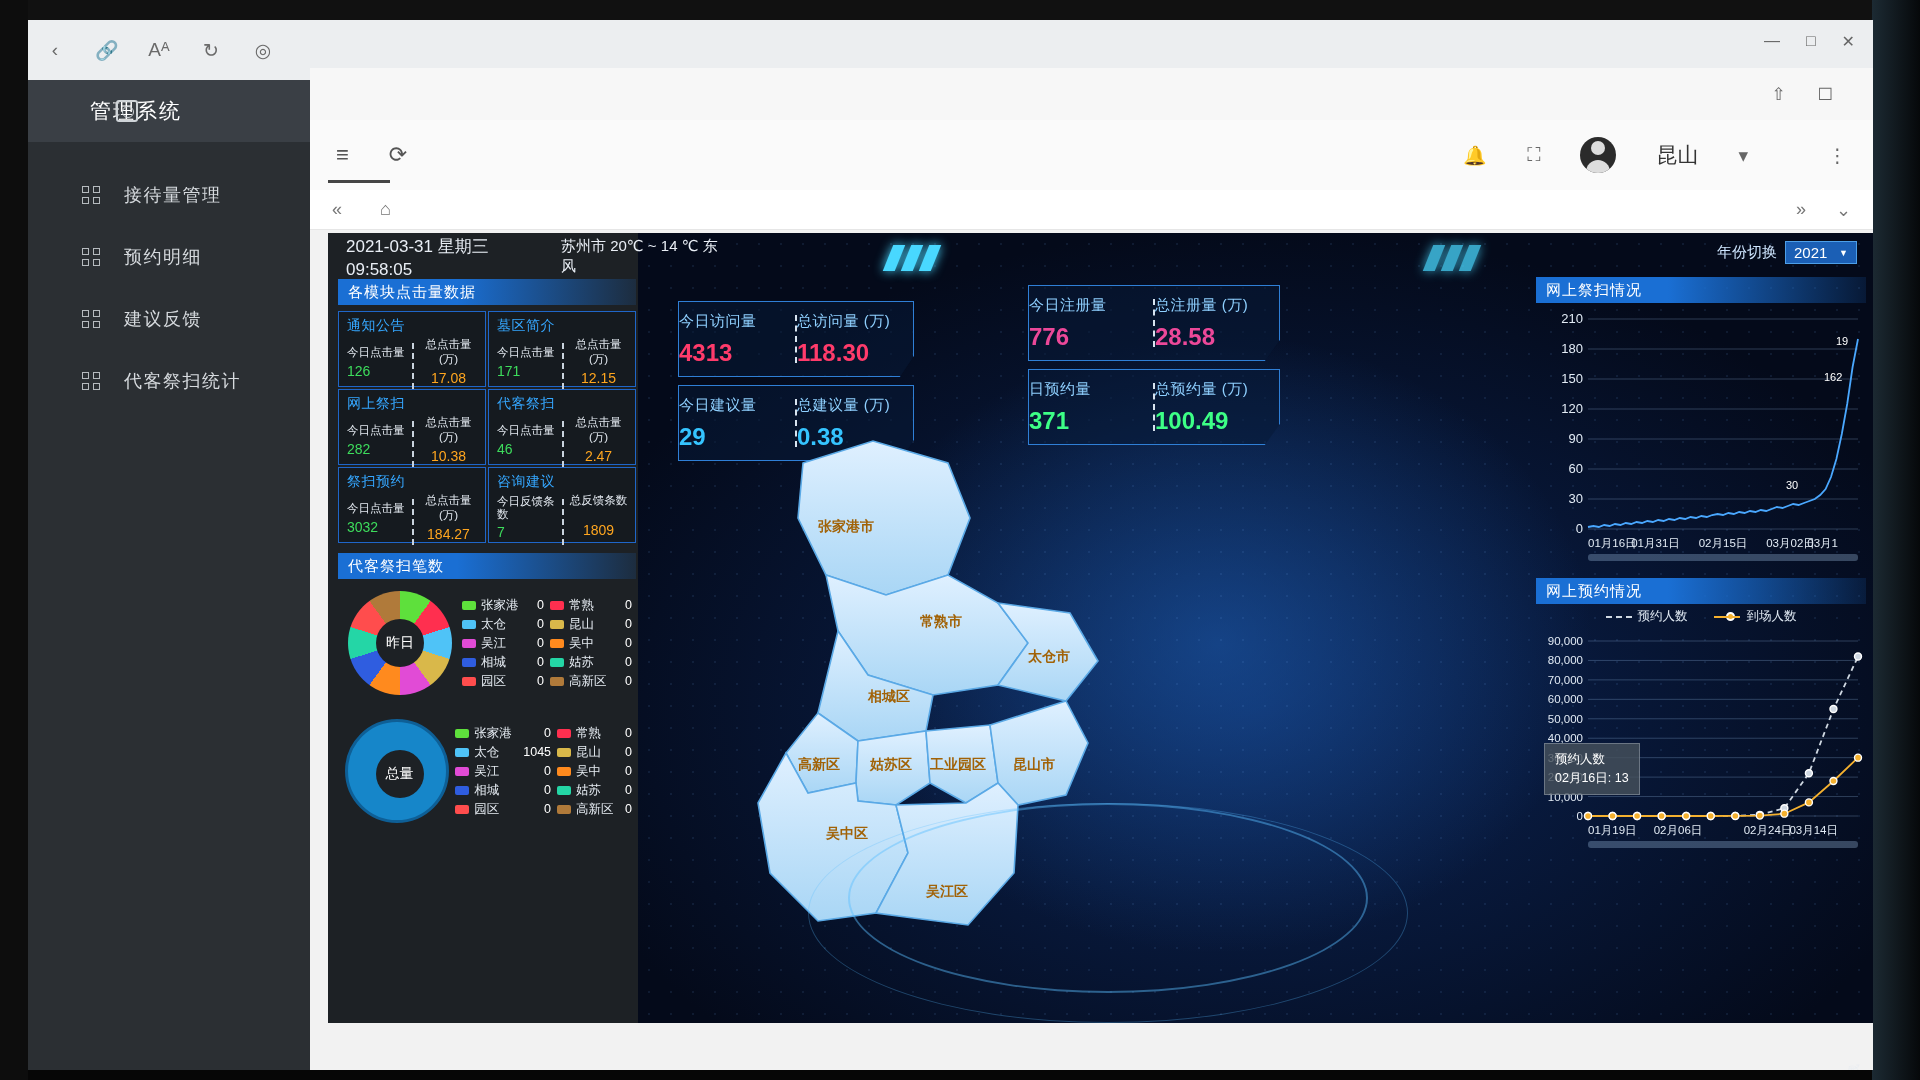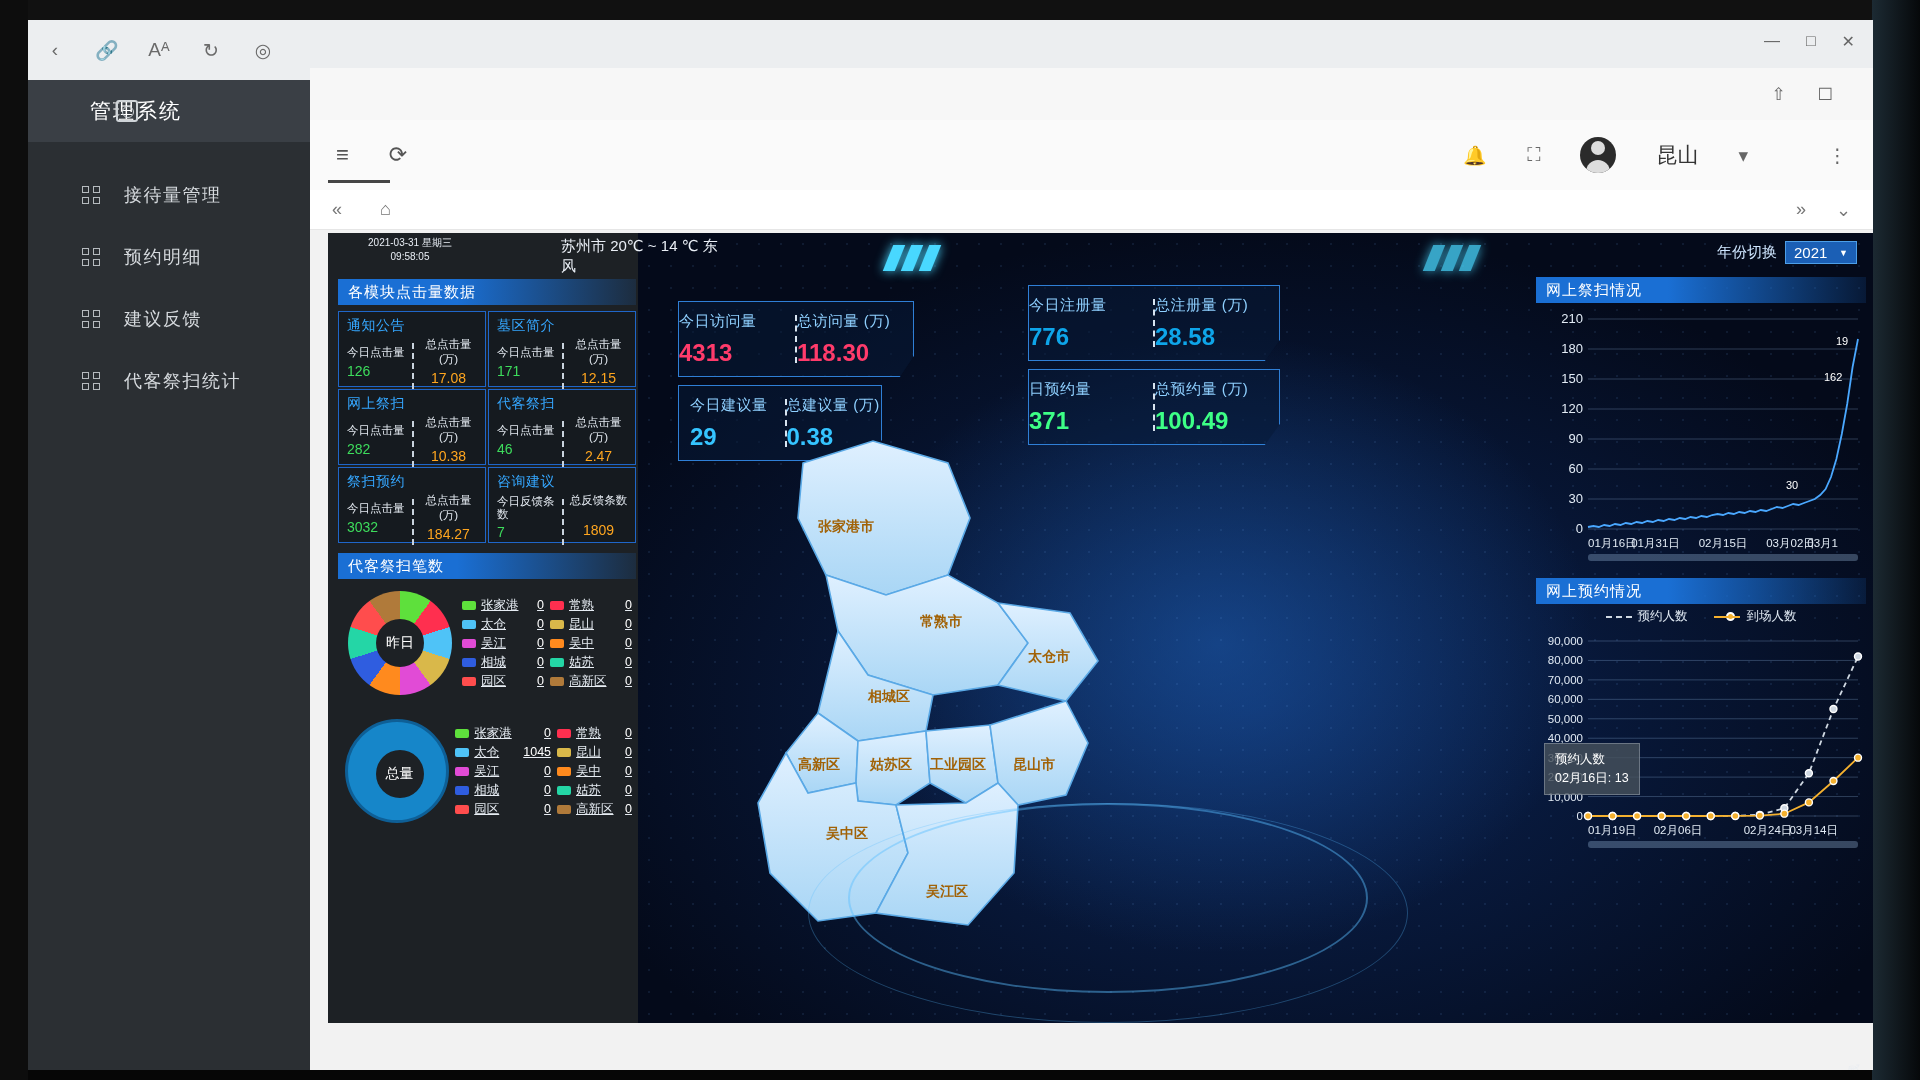--- a/index.html
+++ b/index.html
@@ -110,22 +110,22 @@
       radial-gradient(ellipse 520px 430px at 47% 52%, rgba(30,95,180,.55), rgba(6,18,40,0) 72%),
       radial-gradient(ellipse 900px 600px at 50% 60%, rgba(12,40,95,.85), rgba(4,10,26,1) 80%),
       linear-gradient(180deg,#061126 0%, #04101f 100%);
   }
   .dots-overlay { position:absolute; inset:0;
     background-image: radial-gradient(rgba(120,180,255,.22) 1px, transparent 1px);
     background-size: 22px 22px; opacity:.45; }
 
   
   .dash-top { position:absolute; left:0; top:0; width:1545px; height: 48px; }
-  .dt-datetime { position:absolute; left: 2px; top: 3px; color:#e9eef5; font-size: 10px;
-    line-height: 1.35; text-align:center; width: 160px; }
+  .dt-datetime { position:absolute; left: 18px; top: 3px; color:#e9eef5; font-size: 17px;
+    line-height: 1.35; text-align:left; width: 160px; }
   .dt-weather { position:absolute; left: 200px; top: 3px; color:#e9eef5; font-size: 15px;
     line-height: 1.35; width: 160px; margin-left: 33px; }
   .dash-title {
     position:absolute; left: 50%; transform: translateX(-50%); top: 2px;
     font-size: 33px; font-weight: bold; letter-spacing: 4px;
     color:#9fe3ff; text-shadow: 0 0 14px rgba(90,190,255,.95), 0 0 30px rgba(50,140,255,.6);
   }
   .title-deco { position:absolute; top: 12px; display:flex; gap: 6px; }
   .title-deco span { display:block; width: 12px; height: 26px; background:#49d8ff; transform: skewX(-22deg);
     box-shadow: 0 0 10px #49d8ff; }
@@ -158,41 +158,41 @@
 
   
   .panel-donut { position:absolute; left: 10px; top: 320px; width: 298px; }
   .donut-row { display:flex; align-items:center; margin-top: 12px; }
   .donut-wrap { width: 124px; display:flex; justify-content:center; position:relative; }
   .donut { width: 104px; height: 104px; border-radius:50%; position:relative; }
   .donut .hole { position:absolute; left:28px; top:28px; width:48px; height:48px; border-radius:50%;
     background:#1d2125; display:flex; align-items:center; justify-content:center;
     color:#fff; font-size: 14px; }
   .legend { flex:1; display:grid; grid-template-columns: repeat(2, 1fr); gap: 2px 6px; padding-right:4px;}
-  .lg-item { display:flex; align-items:center; gap: 5px; font-size: 12.5px; color:#e6ecf3;text-decoration:underline; }
+  .lg-item { display:flex; align-items:center; gap: 5px; font-size: 12.5px; color:#e6ecf3; }
   .lg-sw { width: 14px; height: 9px; border-radius:2px; flex:none; }
   .lg-name { width: 44px; }
   .lg-val { margin-left:auto; color:#fff; }
 
   
   .kpi {
     position:absolute; border:1px solid #2f7fd6; background: rgba(8,26,54,.55);
     display:flex; align-items:center; clip-path: polygon(0 0, 100% 0, 100% 72%, 94% 100%, 0 100%);
   }
   .kpi-col { flex:1; }
   .kpi-lbl { color:#8fd0ff; font-size: 15px; letter-spacing:.5px; }
   .kpi-val { font-size: 24px; margin-top: 8px; font-weight: bold; }
   .kpi-div { border-left: 2px dashed #d8e4f0; height: 48px; }
   .v-pink { color:#ff3b6b; }
   .v-cyan { color:#35c4ff; }
-  .v-orange { color:#0ea5e9; }
+  .v-orange { color:#ec4899; }
   .v-green { color:#3dff86; }
 
   #kpi-visits { left: 350px; top: 68px; width: 236px; height: 76px; }
-  #kpi-suggest { left: 350px; top: 152px; width: 204px; height: 76px; padding-left: 11px; }
+  #kpi-suggest { left: 350px; top: 152px; width: 236px; height: 76px; }
   #kpi-register { left: 700px; top: 52px; width: 252px; height: 76px; }
   #kpi-booking { left: 700px; top: 136px; width: 252px; height: 76px; }
 
   
   .map-area { position:absolute; left: 370px; top: 80px; width: 600px; height: 650px; }
   .map-label { position:absolute; color:#a16207; font-size: 14px; font-weight:bold; }
   .map-ring { position:absolute; left: 150px; bottom: -30px; width: 520px; height: 190px;
     border:2px solid rgba(90,190,255,.45); border-radius:50%; }
   .map-ring2 { position:absolute; left: 110px; bottom: -60px; width: 600px; height: 220px;
     border:1px solid rgba(90,190,255,.3); border-radius:50%; }

